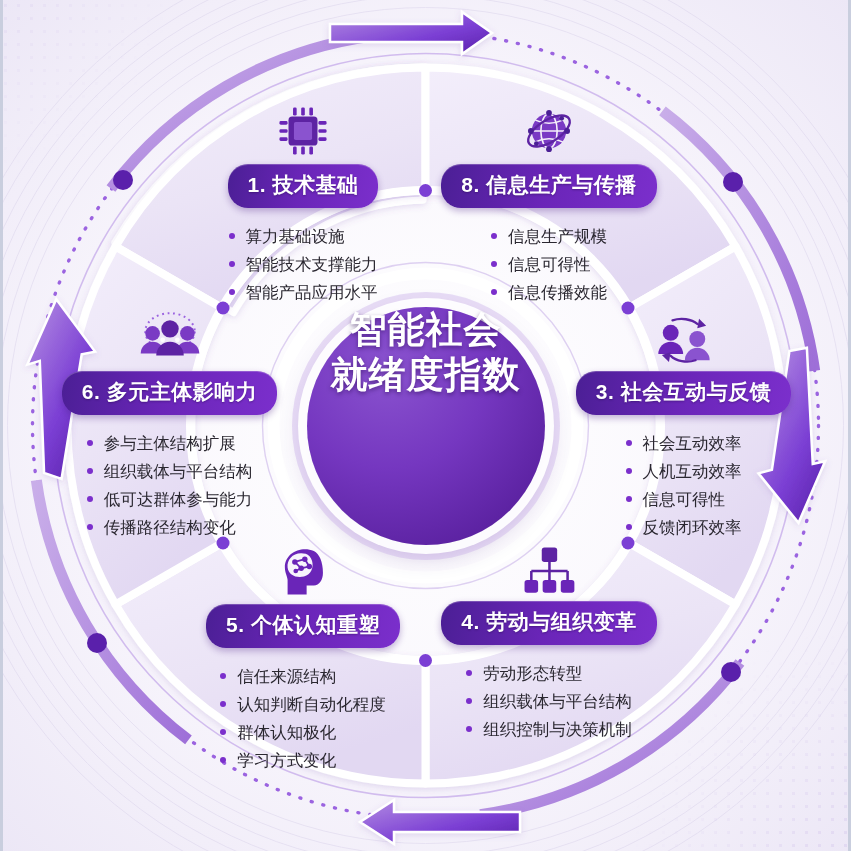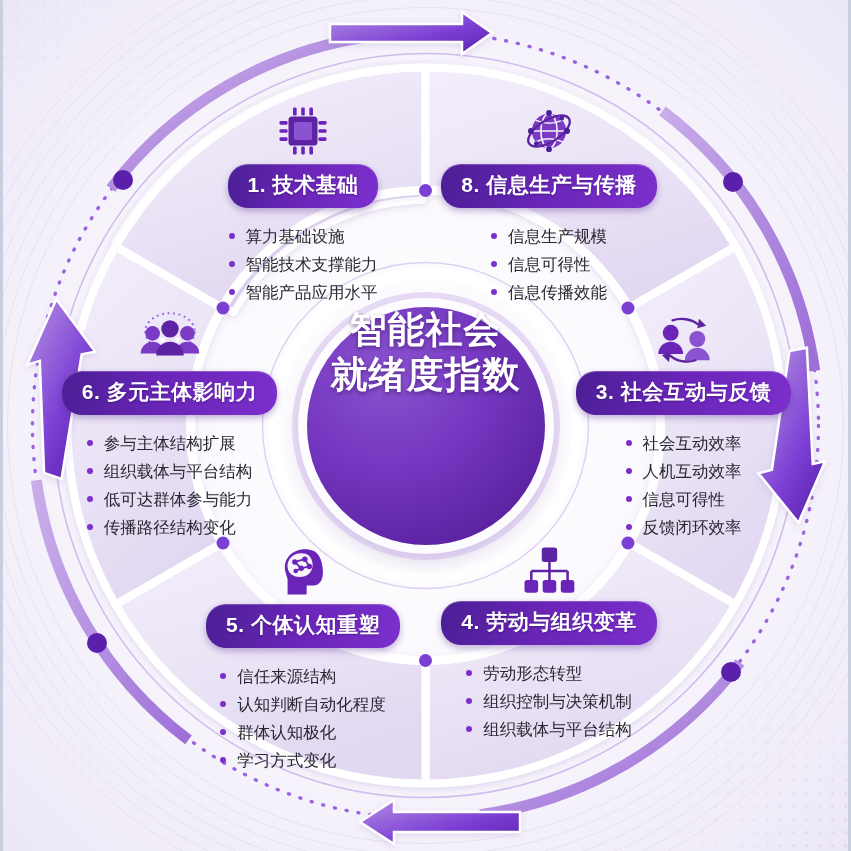--- a/index.html
+++ b/index.html
@@ -294,22 +294,22 @@
           <line x1="12.5" y1="28" x2="52.5" y2="28"></line>
           <line x1="12.5" y1="28" x2="12.5" y2="38"></line>
           <line x1="32.5" y1="28" x2="32.5" y2="38"></line>
           <line x1="52.5" y1="28" x2="52.5" y2="38"></line>
         </g>
       </svg>
     </div>
     <div class="pill">4. 劳动与组织变革</div>
     <ul class="items">
       <li>劳动形态转型</li>
+      <li>组织载体与平台结构</li>
       <li>组织控制与决策机制</li>
-      <li>组织载体与平台结构</li>
     </ul>
   </div>
 
   <div class="panel" style="left:178px;top:538px;width:250px;">
     <div class="icon">
       <svg width="58" height="58" viewBox="0 0 64 64">
         <path fill="#6a25b8" d="M 44 10 C 30 4 12 12 12 28 C 12 34 15 38 15 42 L 15 58 L 36 58 L 36 48 L 44 48 C 50 48 54 42 54 34 C 54 22 50 13 44 10 Z"></path>
         <path fill="#ffffff" opacity=".95" d="M 35 13 C 22 10 14 19 15 28 C 16 36 24 40 33 38 C 41 36 44 28 42 21 C 41 17 38 14 35 13 Z"></path>
         <g fill="#6a25b8">
           <circle cx="23" cy="22" r="3"></circle>

